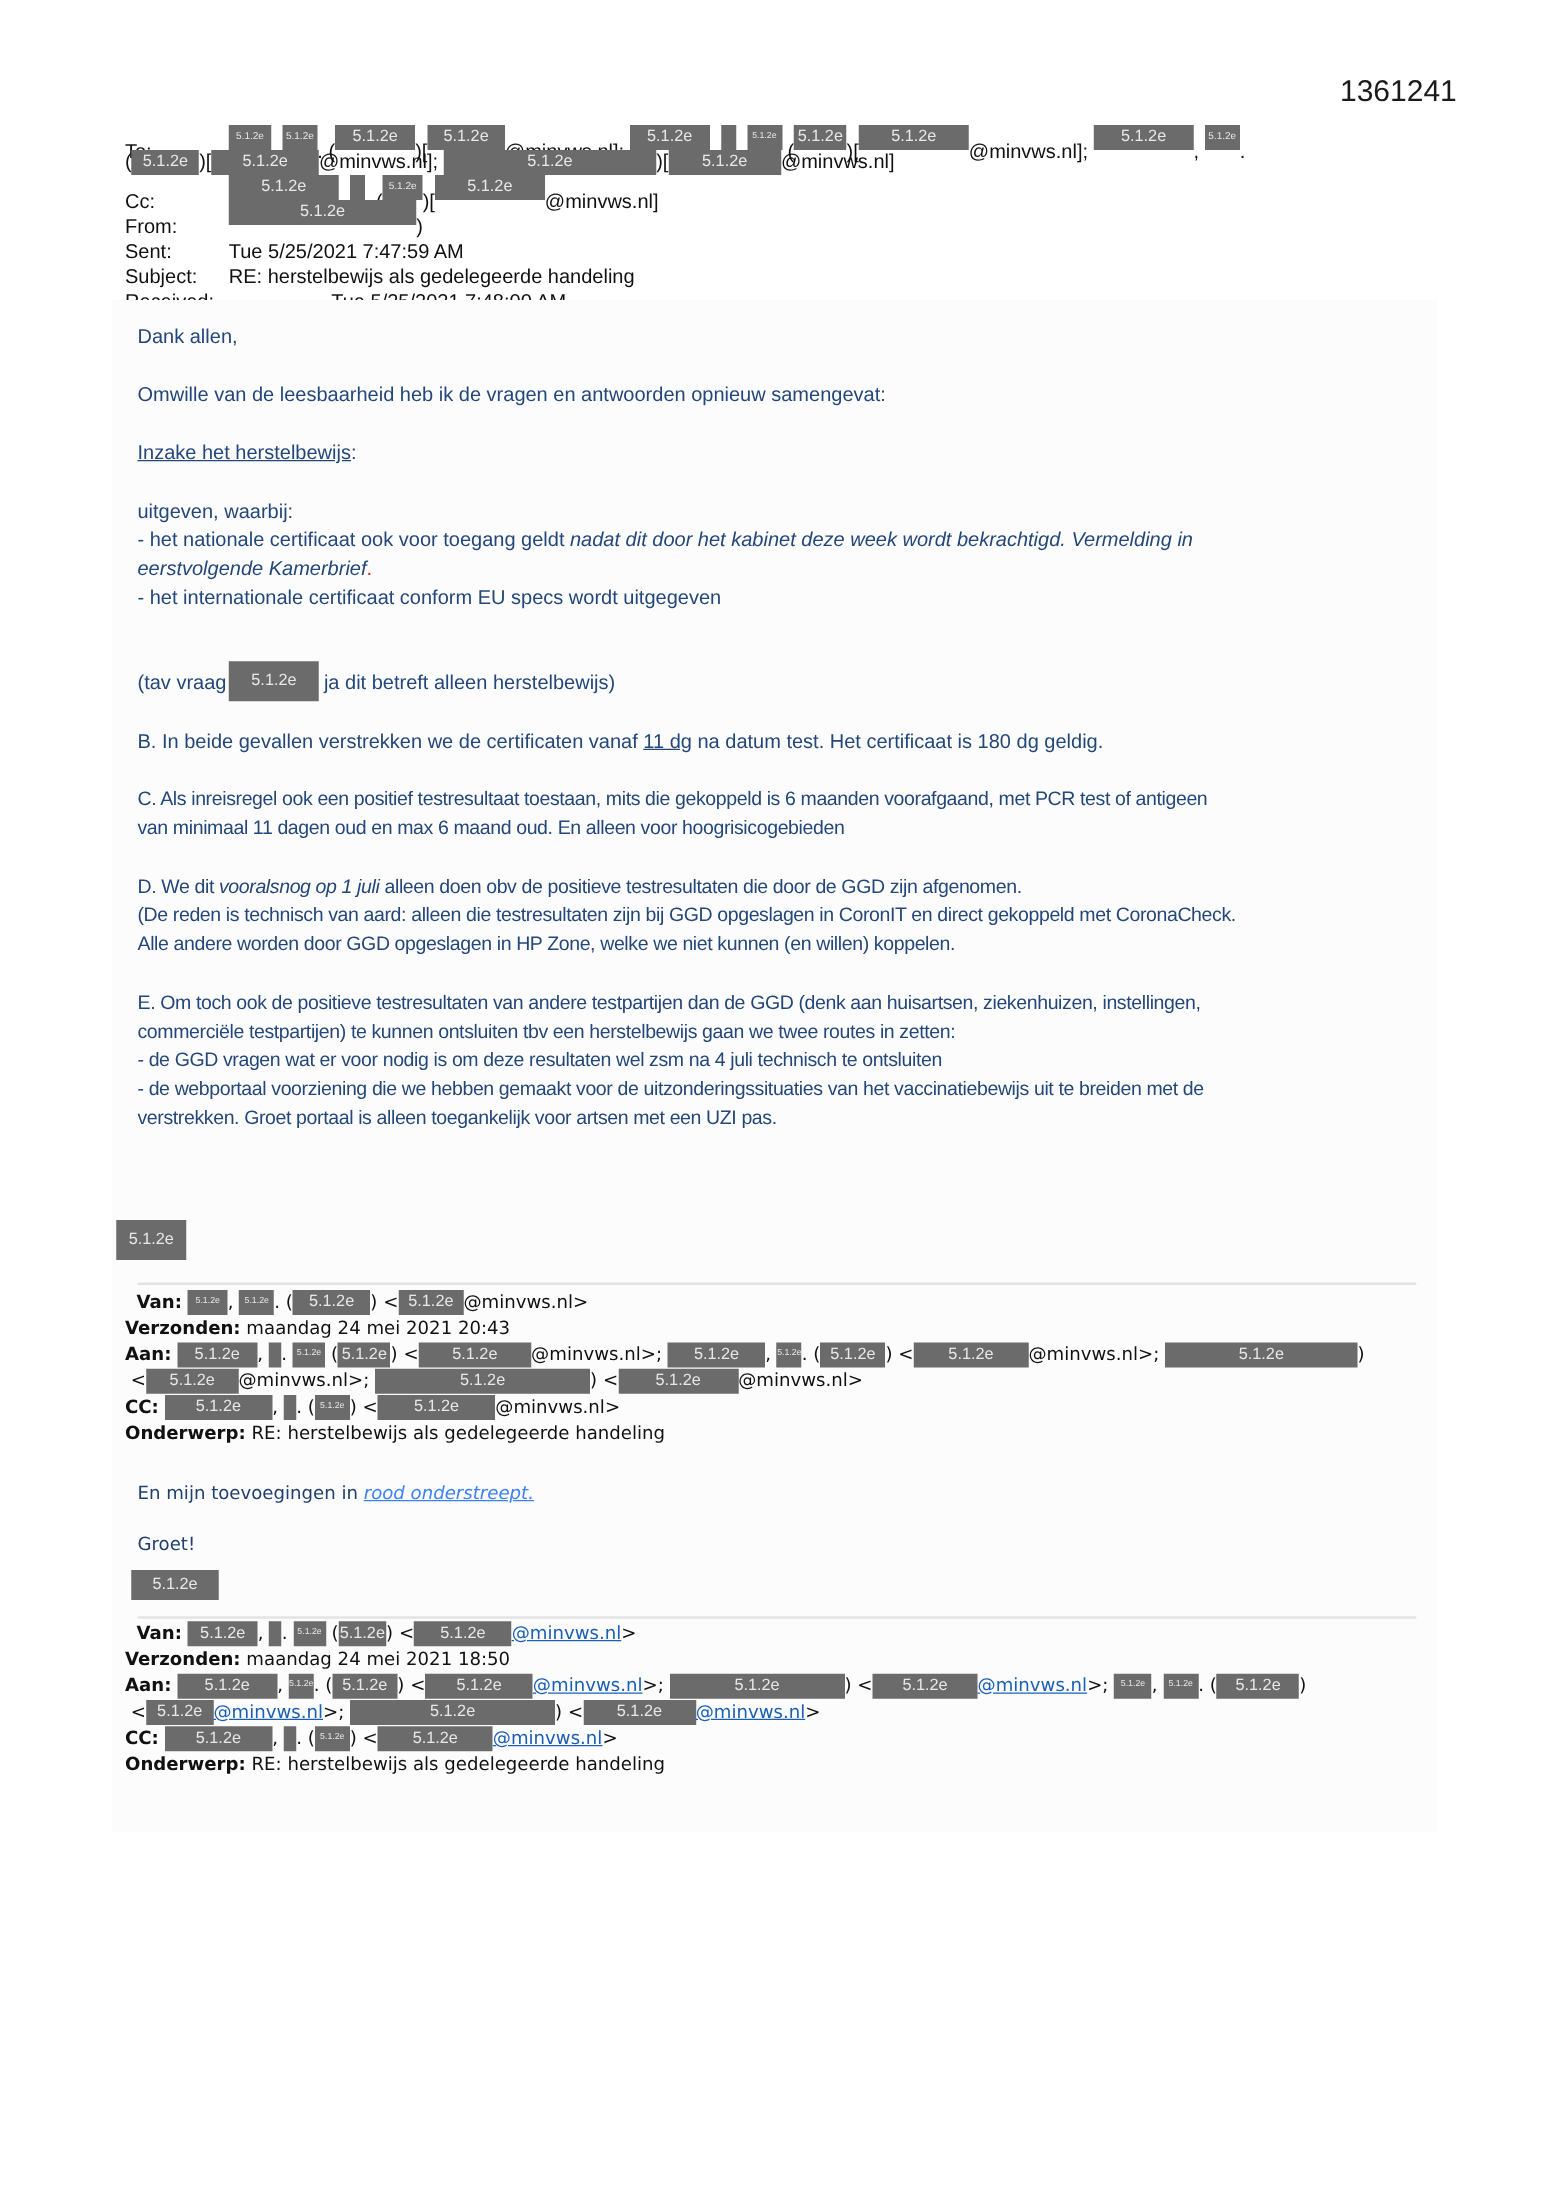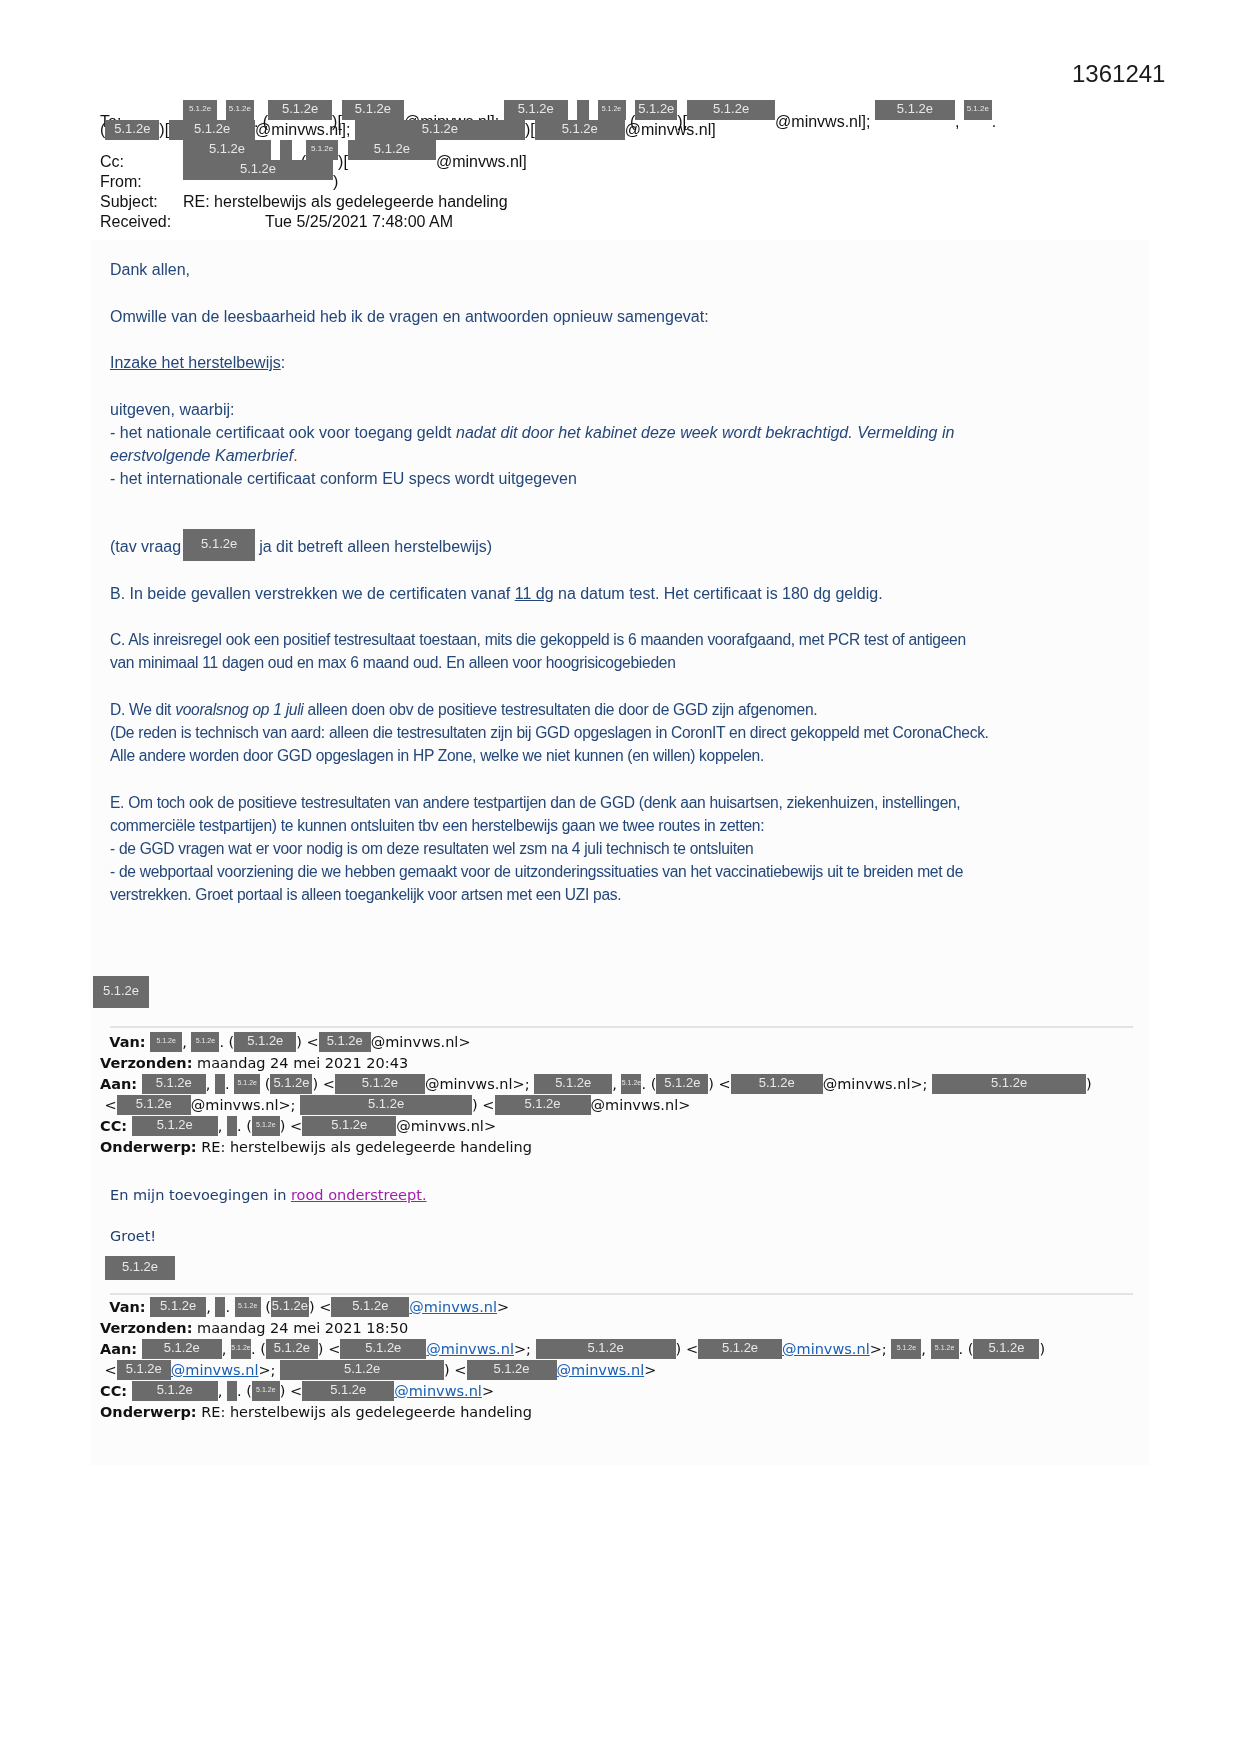--- a/index.html
+++ b/index.html
@@ -10,21 +10,21 @@
   .hdr .lbl { font-weight: normal; display: inline-block; width: 83px; margin-top: 12px; }
   .r { display: inline-block; background: #6b6b6b; color: #e8e8e8; font-family: "Liberation Sans", sans-serif; font-size: 13px; text-align: center; vertical-align: top; height: 20px; line-height: 18px; }
   .r.s { font-size: 8px; }
   .r.t { font-size: 7px; }
   .body-area { position: absolute; left: 90px; top: 240px; width: 1060px; height: 1225px; background: #fcfcfc; }
   .mail { position: absolute; left: 110px; font-family: "DejaVu Sans", sans-serif; font-size: 14.5px; color: #1f3f6e; }
   .p { position: absolute; left: 110px; width: 1020px; font-family: "Liberation Sans", sans-serif; font-size: 16px; color: #24477a; line-height: 23px; }
   .p.cond { font-family: "Liberation Sans", sans-serif; font-size: 15.6px; letter-spacing: -0.3px; }
   .u { text-decoration: underline; }
   .i { font-style: italic; }
-  .red { color: #a21caf; text-decoration: underline; }
+  .red { color: #3b82f6; text-decoration: underline; font-style: italic; }
   .sig-red { position: absolute; }
   .divider { position: absolute; left: 110px; width: 1023px; height: 2px; background: #e3e3e3; }
   .fwd { position: absolute; left: 100px; font-family: "DejaVu Sans", sans-serif; font-size: 14.5px; color: #111; line-height: 21px; }
   .fwd .row { white-space: nowrap; height: 21px; }
   .fwd b { font-weight: bold; }
   .lnk { color: #1a5fb4; text-decoration: underline; }
 </style>
 </head>
 <body>
 
@@ -35,20 +35,23 @@
     <span class="lbl">To:</span><span class="r s" style="width:34px">5.1.2e</span>, <span class="r s" style="width:28px">5.1.2e</span>. (<span class="r" style="width:64px">5.1.2e</span>)[<span class="r" style="width:62px">5.1.2e</span><span>@minvws.nl];</span> <span class="r" style="width:64px">5.1.2e</span>, <span class="r t" style="width:12px"></span>. <span class="r t" style="width:28px">5.1.2e</span> (<span class="r" style="width:42px">5.1.2e</span>)[<span class="r" style="width:88px">5.1.2e</span><span>@minvws.nl];</span> <span class="r" style="width:80px">5.1.2e</span>, <span class="r s" style="width:28px">5.1.2e</span>.
   </div>
   <div class="row">
     (<span class="r" style="width:54px">5.1.2e</span>)[<span class="r" style="width:86px">5.1.2e</span><span>@minvws.nl];</span> <span class="r" style="width:170px">5.1.2e</span>)[<span class="r" style="width:90px">5.1.2e</span><span>@minvws.nl]</span>
   </div>
   <div class="row">
     <span class="lbl">Cc:</span><span class="r" style="width:88px">5.1.2e</span>, <span class="r t" style="width:12px"></span>. (<span class="r s" style="width:32px">5.1.2e</span>)[<span class="r" style="width:88px">5.1.2e</span><span>@minvws.nl]</span>
   </div>
   <div class="row">
     <span class="lbl">From:</span><span class="r" style="width:150px">5.1.2e</span>)
+  </div>
+  <div class="row">
+    <span class="lbl">Sent:</span><span>Tue 5/25/2021 7:47:59 AM</span>
   </div>
   <div class="row">
     <span class="lbl">Subject:</span><span>RE: herstelbewijs als gedelegeerde handeling</span>
   </div>
   <div class="row">
     <span class="lbl" style="width:165px">Received:</span><span>Tue 5/25/2021 7:48:00 AM</span>
   </div>
 </div>
 
 <div class="body-area"></div>

